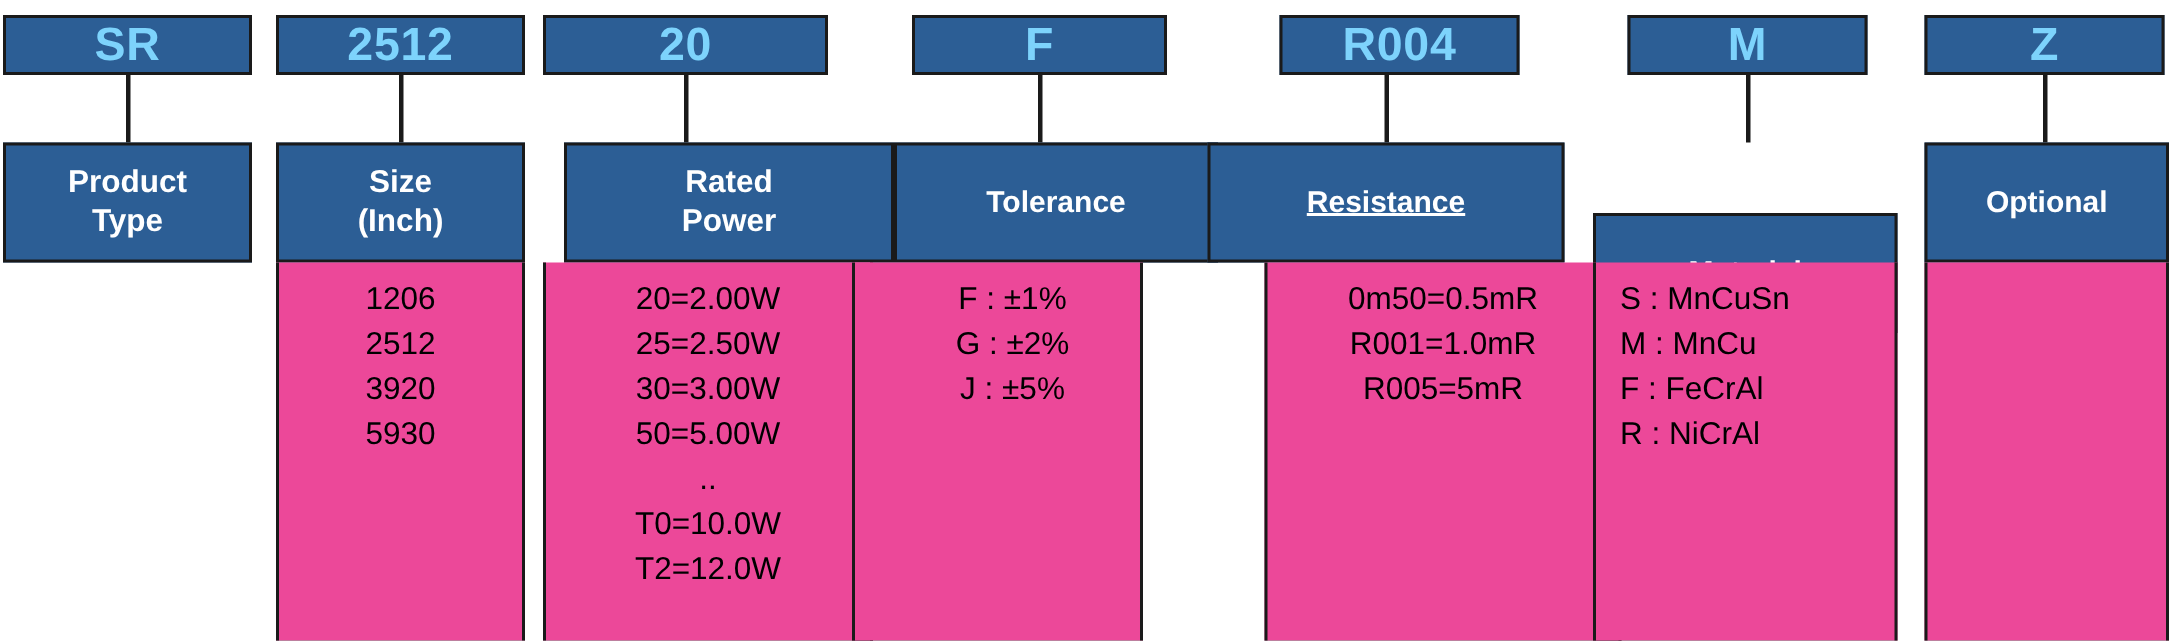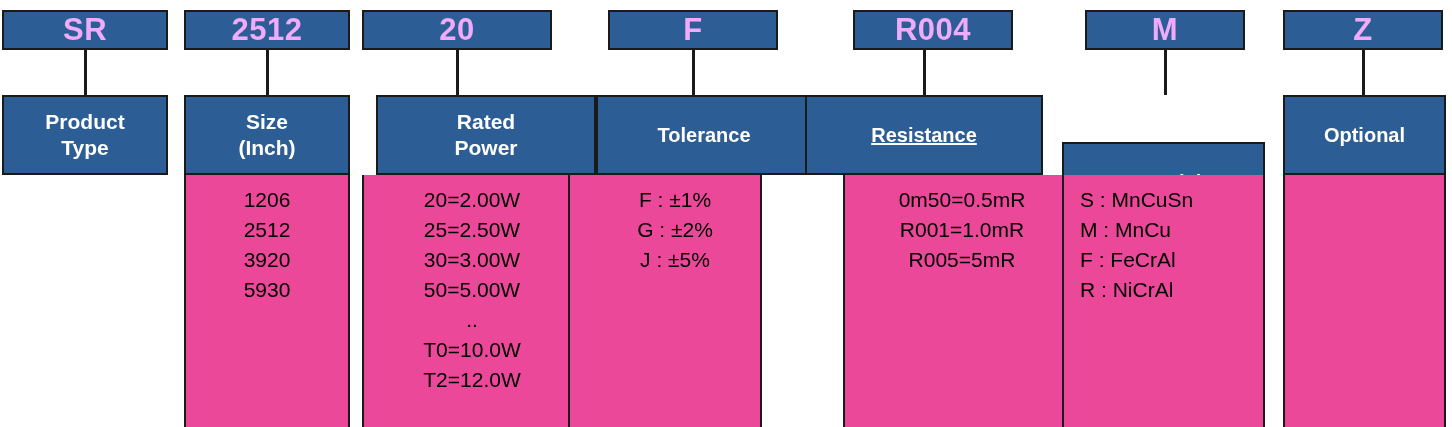--- a/index.html
+++ b/index.html
@@ -27,21 +27,21 @@
   }
 
   
   .code-box {
     position: absolute;
     top: 10px;
     height: 40px;
     box-sizing: border-box;
     background: #2C5E95;
     border: 2px solid #1a1a1a;
-    color: #f0abfc;
+    color: #7dd3fc;
     font-size: 31px;
     font-weight: bold;
     line-height: 36px;
     text-align: center;
     letter-spacing: 0.5px;
   }
 
   
   .connector {
     position: absolute;

